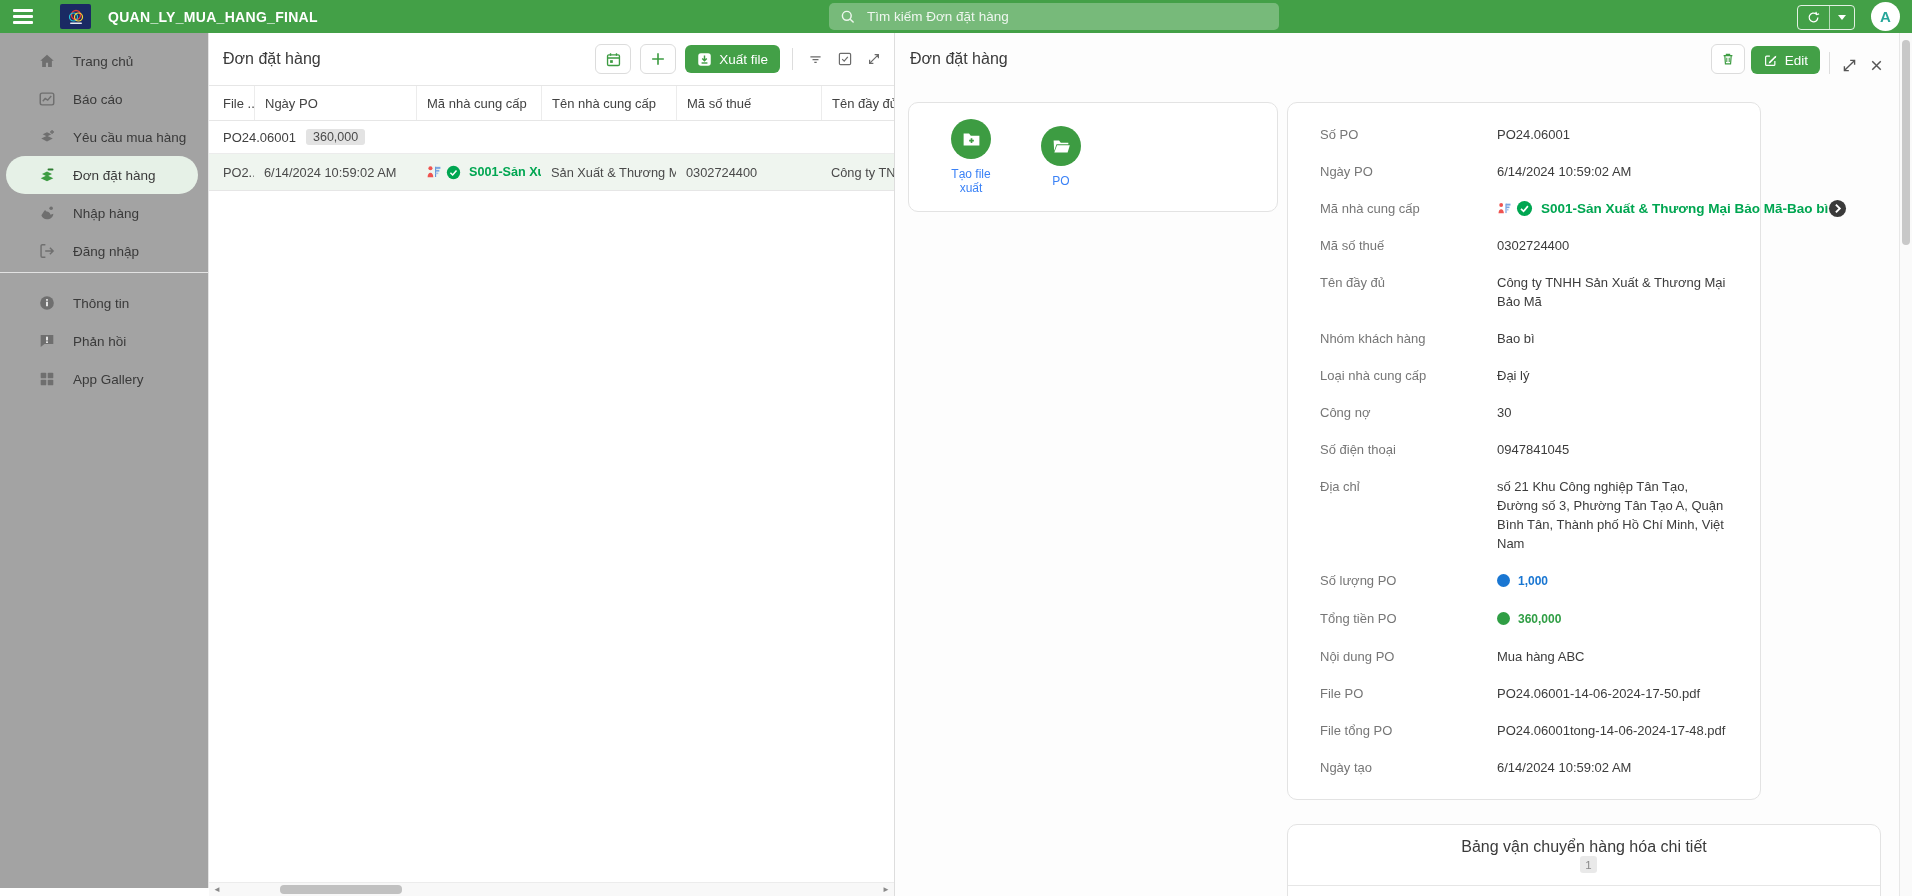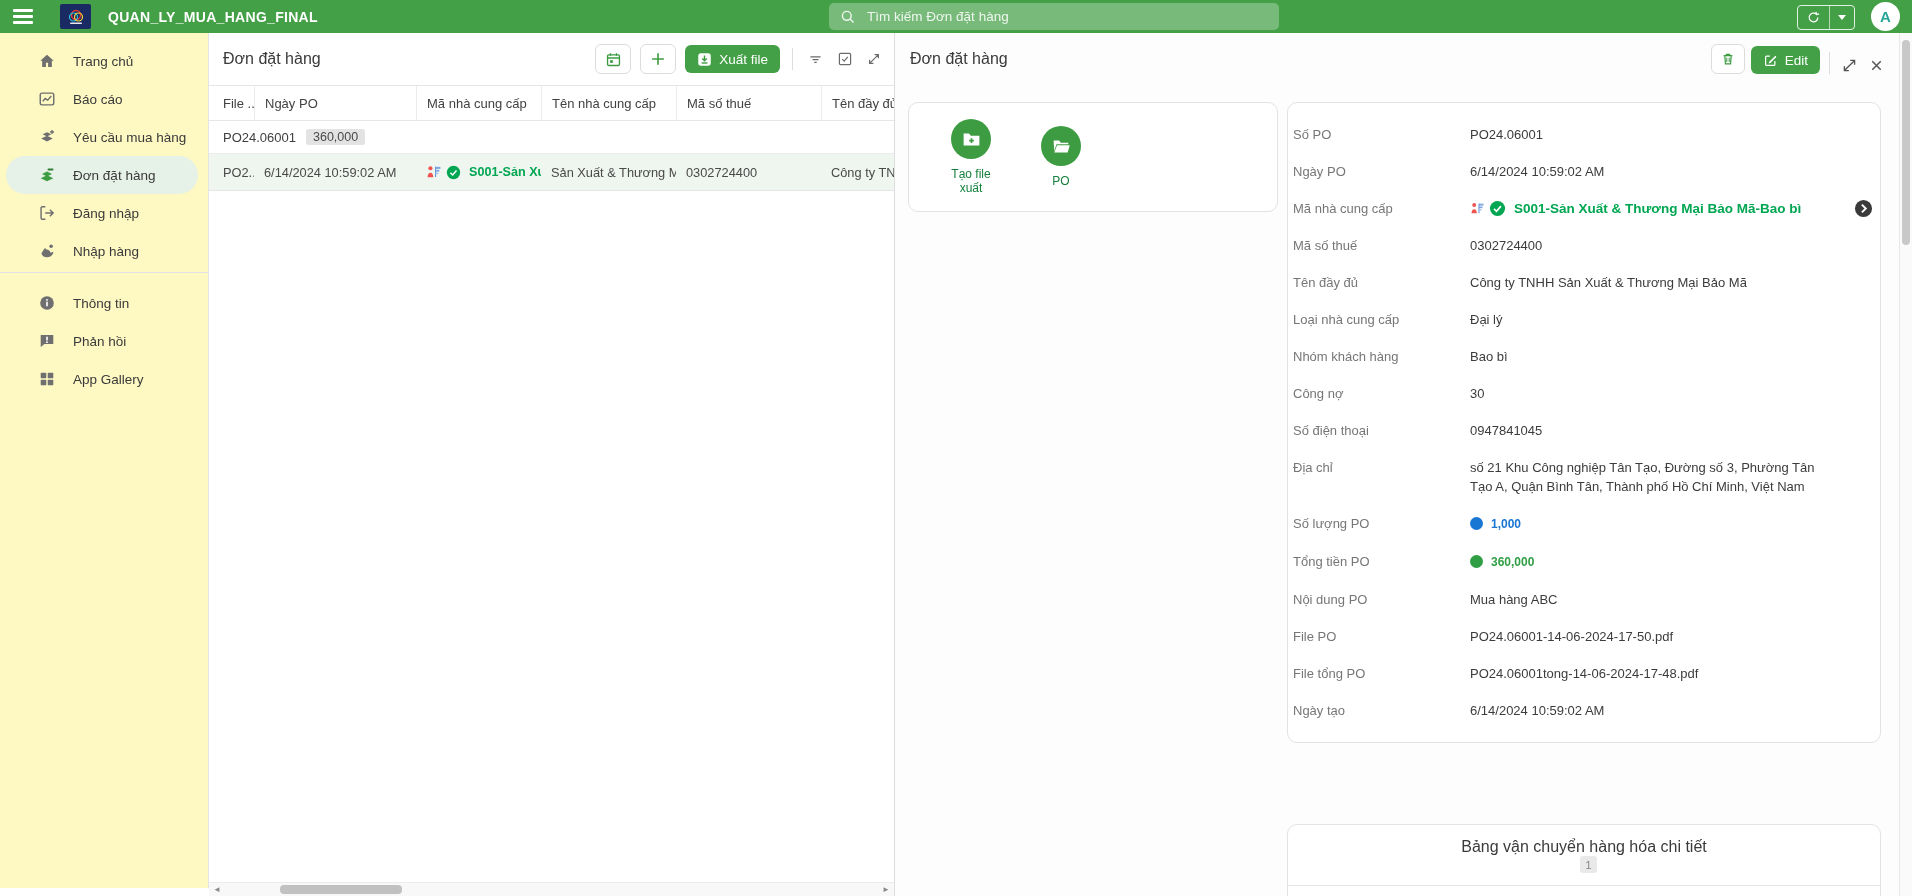--- a/index.html
+++ b/index.html
@@ -17,21 +17,21 @@
   .searchbar{position:absolute;left:829px;top:3px;width:450px;height:27px;background:rgba(255,255,255,.28);border-radius:5px;display:flex;align-items:center;}
   .searchbar .sicon{margin-left:11px;display:flex;}
   .sinput{flex:1;background:transparent;border:none;outline:none;color:#fff;font-size:13.5px;margin-left:9px;font-family:inherit;}
   .sinput::placeholder{color:rgba(255,255,255,.88);}
   .syncbtn{position:absolute;left:1797px;top:5px;width:56px;height:23px;border:1px solid rgba(255,255,255,.85);border-radius:4px;display:flex;align-items:stretch;}
   .sync-seg{flex:1;display:flex;align-items:center;justify-content:center;}
   .caret-seg{width:24px;border-left:1px solid rgba(255,255,255,.6);display:flex;align-items:center;justify-content:center;}
   .caret{width:0;height:0;border-left:4px solid transparent;border-right:4px solid transparent;border-top:5px solid #fff;}
   .avatar{position:absolute;left:1871px;top:2px;width:29px;height:29px;border-radius:50%;background:#fff;color:#26a69a;font-size:15px;font-weight:bold;display:flex;align-items:center;justify-content:center;}
   
-  .sidebar{position:absolute;left:0;top:33px;bottom:8px;width:208px;background:#fef9c3;border-right:1px solid #e4e4e4;}
+  .sidebar{position:absolute;left:0;top:33px;bottom:8px;width:208px;background:#a3a3a3;border-right:1px solid #e4e4e4;}
   .nav{padding-top:9px;}
   .nav-item{height:38px;display:flex;align-items:center;padding-left:36px;cursor:pointer;position:relative;}
   .nav-item .nicon{width:22px;display:flex;justify-content:center;}
   .nav-item .nlabel{margin-left:15px;font-size:13.5px;color:#3a3a3a;white-space:nowrap;}
   .nav-item.active{background:#e6f1e7;border-radius:19px;margin:0 10px 0 6px;padding-left:30px;}
   .sdivider{height:1px;background:#e2e2e2;margin:2px 0;}
   
   .list-panel{position:absolute;left:209px;top:33px;bottom:0;width:685px;background:#fff;}
   .lp-head{height:52px;display:flex;align-items:center;padding:0 10px 0 14px;}
   .panel-title{font-size:16px;color:#3a3a3a;}
@@ -60,22 +60,22 @@
   .harrow{position:absolute;top:0;width:16px;height:12px;color:#8a8a8a;font-size:8px;display:flex;align-items:center;justify-content:center;cursor:pointer;}
   .hthumb{position:absolute;left:71px;top:2px;width:122px;height:9px;background:#c1c1c1;border-radius:4px;cursor:pointer;}
   
   .detail-panel{position:absolute;left:894px;top:33px;bottom:0;width:1006px;background:#fdfdfd;border-left:1px solid #ddd;}
   .dp-head{height:52px;display:flex;align-items:center;padding:0 14px 0 15px;}
   .dp-tools{margin-left:auto;display:flex;align-items:flex-end;gap:6px;}
   .card{position:absolute;background:#fff;border:1px solid #e3e3e3;border-radius:10px;box-sizing:border-box;}
   .shortcuts{left:13px;top:69px;width:370px;height:110px;display:flex;align-items:center;padding-left:30px;gap:26px;}
   .shortcut{width:64px;display:flex;flex-direction:column;align-items:center;cursor:pointer;}
   .shortcut .circ{width:40px;height:40px;border-radius:50%;background:#3d9c42;display:flex;align-items:center;justify-content:center;}
-  .shortcut .slabel{margin-top:8px;font-size:12px;color:#15803d;text-align:center;line-height:14px;}
-  .fields-card{left:392px;top:69px;width:594px;padding:13px 5px;}
+  .shortcut .slabel{margin-top:8px;font-size:12px;color:#3b82f6;text-align:center;line-height:14px;}
+  .fields-card{left:392px;top:69px;width:474px;padding:13px 32px;}
   .frow{display:flex;padding:9px 0;align-items:flex-start;}
   .flab{width:177px;flex:none;font-size:13px;color:#767676;line-height:19px;}
   .fval{font-size:13px;color:#3c3c3c;line-height:19px;max-width:352px;}
   .frow.sup .fval{max-width:none;flex:1;display:flex;align-items:center;}
   .suplink{color:#00a651;font-weight:bold;font-size:13.5px;margin-left:4px;white-space:nowrap;cursor:pointer;}
   .chev{margin-left:auto;margin-right:2px;display:flex;cursor:pointer;}
   .dot{display:inline-block;width:13px;height:13px;border-radius:50%;margin-right:8px;vertical-align:-2px;}
   .dotval{font-weight:bold;font-size:12px;}
   .section-card{left:392px;top:791px;width:594px;height:130px;padding:13px 16px;overflow:hidden;}
   .sec-title-row{display:flex;align-items:center;flex-direction:column;}
@@ -163,34 +163,34 @@
             <path d="M10 10.4 3 13.7 10 17l7-3.3z" fill="#3d9c42"></path>
             <path d="M10 6.2 4.4 9l5.6 2.8L15.6 9z" fill="#3d9c42"></path>
             <rect x="10.6" y="2.8" width="6.6" height="2.3" rx="1.1" fill="#2e7d32"></rect>
           </svg>
         </span>
         <span class="nlabel">Đơn đặt hàng</span>
       </div>
       <div class="nav-item">
         <span class="nicon">
           <svg width="18" height="18" viewBox="0 0 20 20">
+            <path d="M3.8 12.6c.4 2.6 3 4.4 6.2 4.4 3.9 0 6.9-2.6 7-6.2l-3.1 1.1c-.4-2.1-2-3.6-4.5-3.6l-1.6-1.7-1.5 2.1z" fill="#6f6f6f"></path>
+            <circle cx="14.6" cy="4.8" r="2" fill="#6f6f6f"></circle>
+          </svg>
+        </span>
+        <span class="nlabel">Nhập hàng</span>
+      </div>
+      <div class="nav-item">
+        <span class="nicon">
+          <svg width="18" height="18" viewBox="0 0 20 20">
             <path d="M8.2 3H4.8a1.4 1.4 0 0 0-1.4 1.4v11.2A1.4 1.4 0 0 0 4.8 17h3.4" fill="none" stroke="#6f6f6f" stroke-width="1.6"></path>
             <path d="M8 10h8.4M13.2 6.4 16.8 10l-3.6 3.6" fill="none" stroke="#6f6f6f" stroke-width="1.6"></path>
           </svg>
         </span>
         <span class="nlabel">Đăng nhập</span>
-      </div>
-      <div class="nav-item">
-        <span class="nicon">
-          <svg width="18" height="18" viewBox="0 0 20 20">
-            <path d="M3.8 12.6c.4 2.6 3 4.4 6.2 4.4 3.9 0 6.9-2.6 7-6.2l-3.1 1.1c-.4-2.1-2-3.6-4.5-3.6l-1.6-1.7-1.5 2.1z" fill="#6f6f6f"></path>
-            <circle cx="14.6" cy="4.8" r="2" fill="#6f6f6f"></circle>
-          </svg>
-        </span>
-        <span class="nlabel">Nhập hàng</span>
       </div>
     </div>
   <div class="sdivider"></div>
   <div class="nav">
       <div class="nav-item">
         <span class="nicon">
           <svg width="18" height="18" viewBox="0 0 20 20">
             <circle cx="10" cy="10" r="7.6" fill="#6f6f6f"></circle>
             <rect x="9.1" y="8.6" width="1.8" height="5" fill="#fff"></rect>
             <rect x="9.1" y="5.7" width="1.8" height="1.8" fill="#fff"></rect>
@@ -410,26 +410,26 @@
       </div>
       <div class="frow">
         <div class="flab">Mã số thuế</div>
         <div class="fval">0302724400</div>
       </div>
       <div class="frow">
         <div class="flab">Tên đầy đủ</div>
         <div class="fval">Công ty TNHH Sản Xuất &amp; Thương Mại Bảo Mã</div>
       </div>
       <div class="frow">
+        <div class="flab">Nhóm khách hàng</div>
+        <div class="fval">Bao bì</div>
+      </div>
+      <div class="frow">
         <div class="flab">Loại nhà cung cấp</div>
         <div class="fval">Đại lý</div>
-      </div>
-      <div class="frow">
-        <div class="flab">Nhóm khách hàng</div>
-        <div class="fval">Bao bì</div>
       </div>
       <div class="frow">
         <div class="flab">Công nợ</div>
         <div class="fval">30</div>
       </div>
       <div class="frow">
         <div class="flab">Số điện thoại</div>
         <div class="fval">0947841045</div>
       </div>
       <div class="frow">

